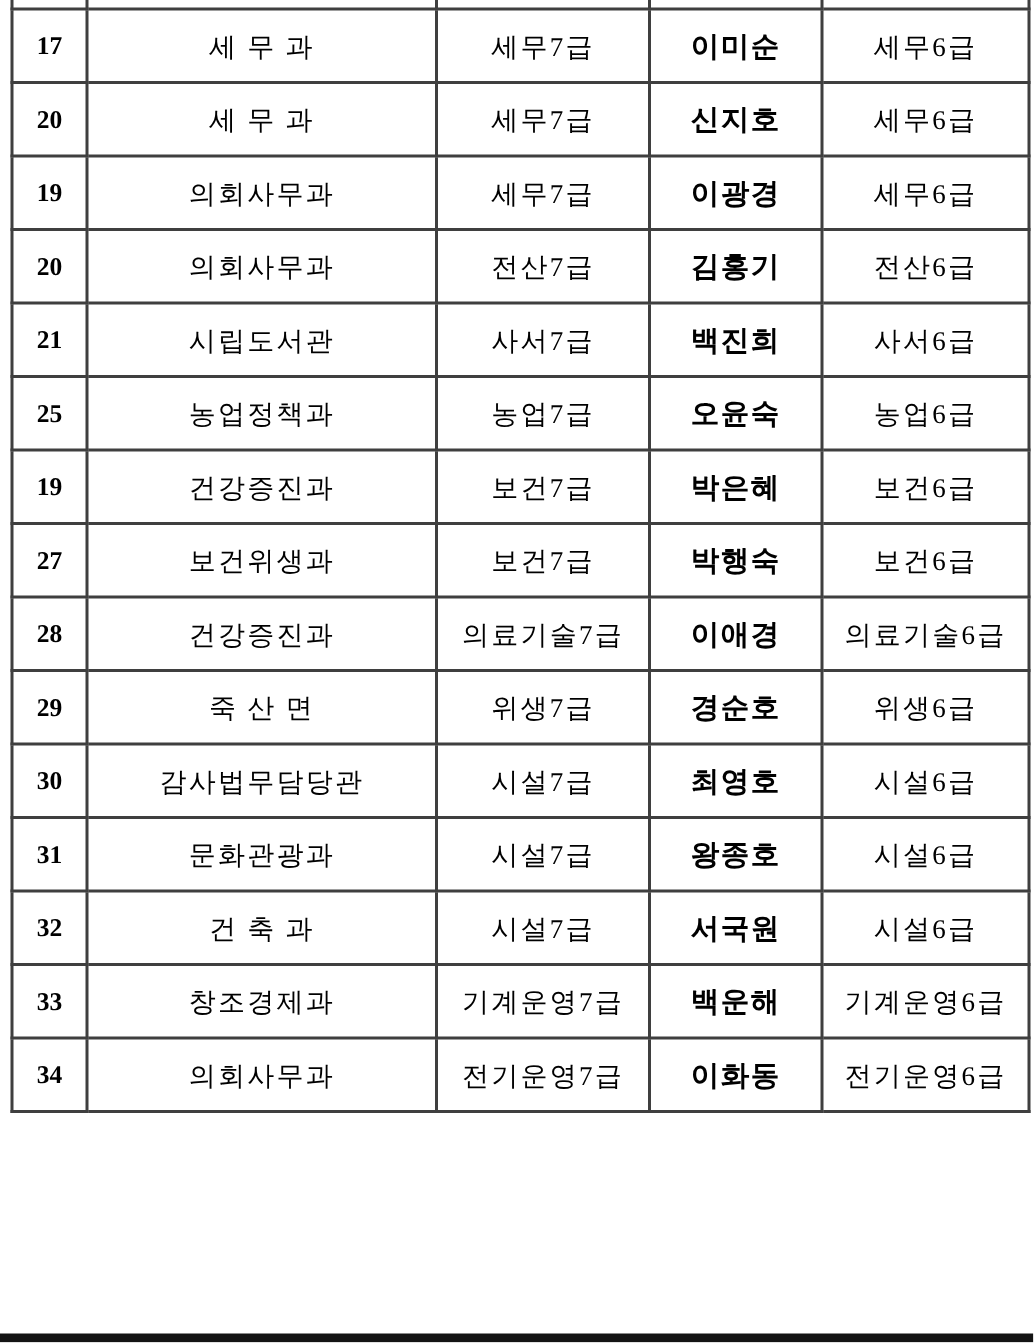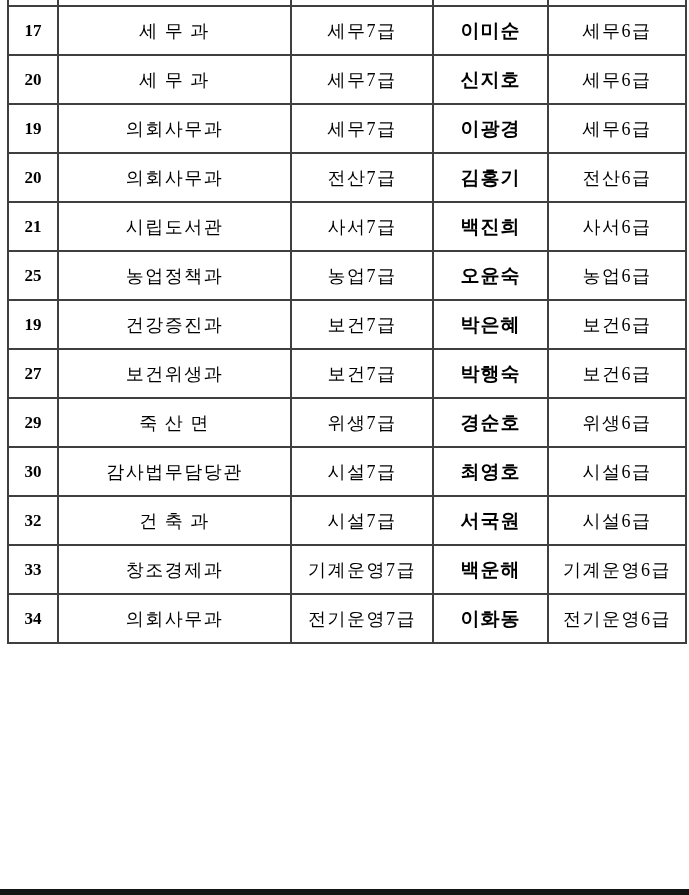--- a/index.html
+++ b/index.html
@@ -145,37 +145,51 @@
   </tr>
 
   <tr class="data-row">
     <td class="c-no">27</td>
     <td class="c-dept">보건위생과</td>
     <td class="c-rank">보건7급</td>
     <td class="c-name">박행숙</td>
     <td class="c-rank">보건6급</td>
   </tr>
 
+  <tr class="data-row">
+    <td class="c-no">28</td>
+    <td class="c-dept">건강증진과</td>
+    <td class="c-rank">의료기술7급</td>
+    <td class="c-name">이애경</td>
+    <td class="c-rank">의료기술6급</td>
+  </tr>
 
   <tr class="data-row">
     <td class="c-no">29</td>
     <td class="c-dept">죽 산 면</td>
     <td class="c-rank">위생7급</td>
     <td class="c-name">경순호</td>
     <td class="c-rank">위생6급</td>
   </tr>
 
   <tr class="data-row">
     <td class="c-no">30</td>
     <td class="c-dept">감사법무담당관</td>
     <td class="c-rank">시설7급</td>
     <td class="c-name">최영호</td>
     <td class="c-rank">시설6급</td>
   </tr>
 
+  <tr class="data-row">
+    <td class="c-no">31</td>
+    <td class="c-dept">문화관광과</td>
+    <td class="c-rank">시설7급</td>
+    <td class="c-name">왕종호</td>
+    <td class="c-rank">시설6급</td>
+  </tr>
 
   <tr class="data-row">
     <td class="c-no">32</td>
     <td class="c-dept">건 축 과</td>
     <td class="c-rank">시설7급</td>
     <td class="c-name">서국원</td>
     <td class="c-rank">시설6급</td>
   </tr>
 
   <tr class="data-row">

